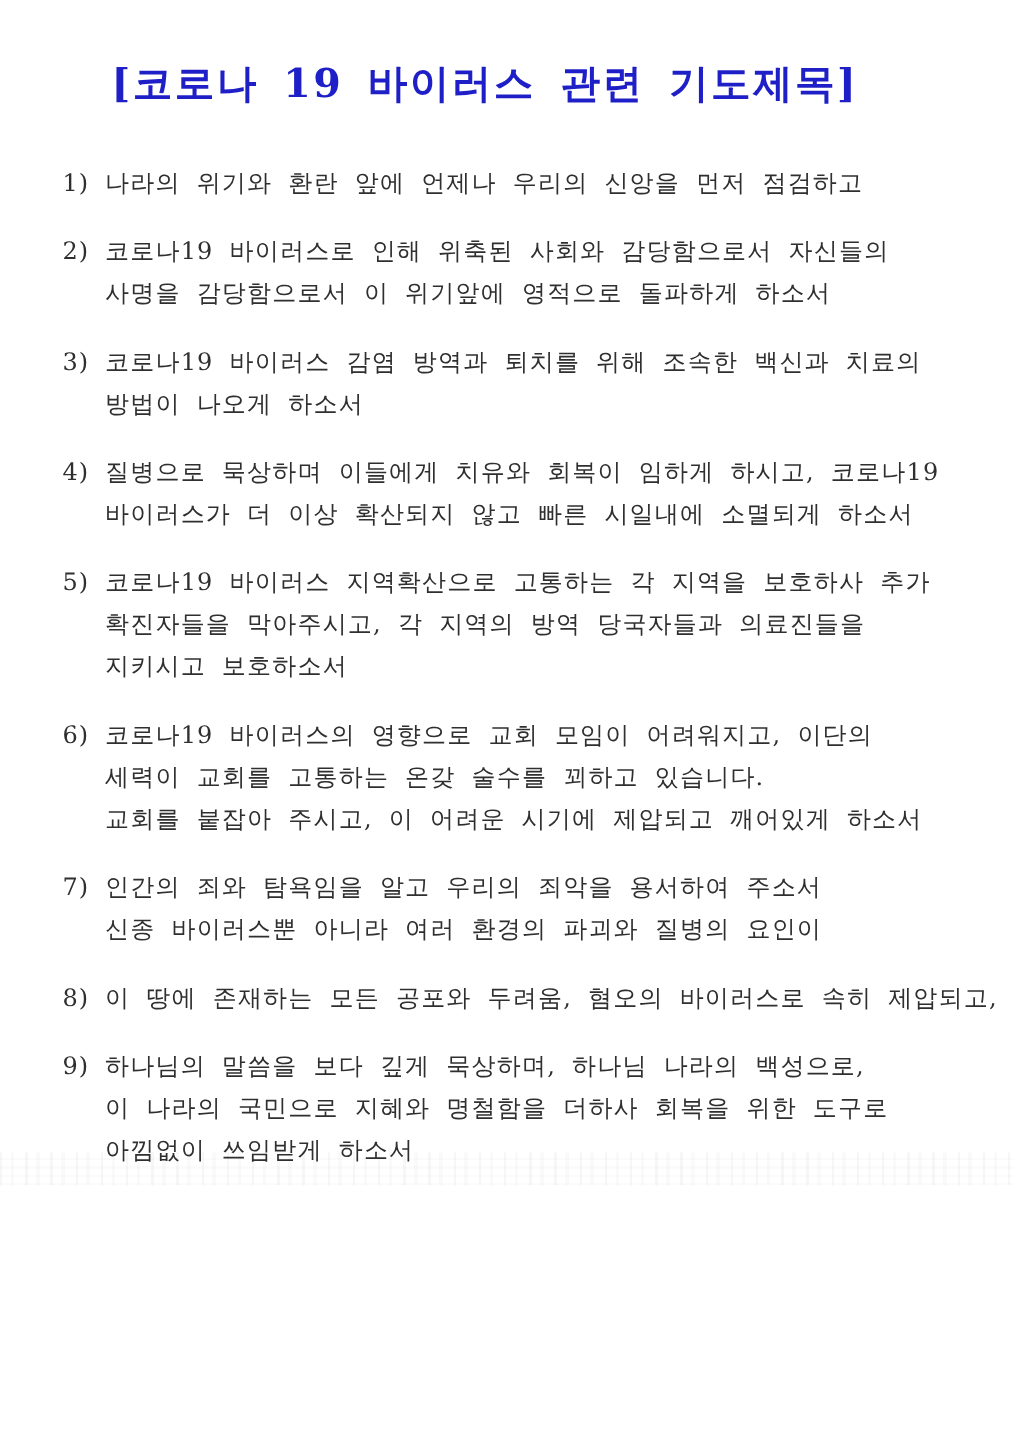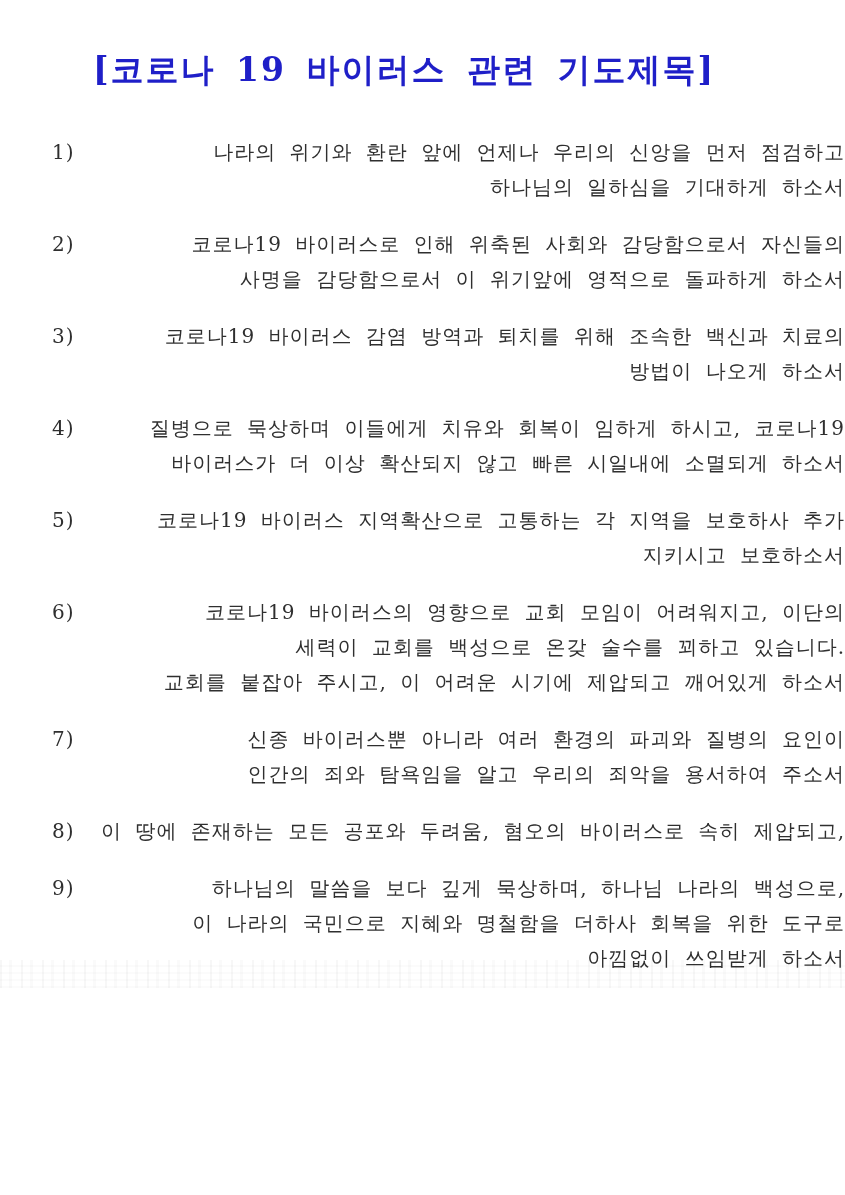--- a/index.html
+++ b/index.html
@@ -39,21 +39,20 @@
   .num {
     flex: 0 0 auto;
     margin-right: 13px;
     font-size: 20px;
     line-height: 35px;
     letter-spacing: 1px;
   }
   .lines {
     flex: 1 1 auto;
     min-width: 0;
-    text-align: right;
   }
   .line {
     font-size: 20px;
     line-height: 35px;
     letter-spacing: 1px;
     word-spacing: 6px;
     white-space: nowrap;
   }
   
   .noise-band {
@@ -75,21 +74,20 @@
 <body>
 
 <div class="page">
   <h1 class="title">[코로나 19 바이러스 관련 기도제목]</h1>
 
   <ol class="prayer-list" id="prayer-list">
   <li class="item">
     <span class="num">1)</span>
     <span class="lines">
           <div class="line">나라의 위기와 환란 앞에 언제나 우리의 신앙을 먼저 점검하고</div>
-          <div class="line">하나님의 일하심을 기대하게 하소서</div>
         </span>
   </li>
 
   <li class="item">
     <span class="num">2)</span>
     <span class="lines">
           <div class="line">코로나19 바이러스로 인해 위축된 사회와 감당함으로서 자신들의</div>
           <div class="line">사명을 감당함으로서 이 위기앞에 영적으로 돌파하게 하소서</div>
         </span>
   </li>
@@ -107,38 +105,39 @@
     <span class="lines">
           <div class="line">질병으로 묵상하며 이들에게 치유와 회복이 임하게 하시고, 코로나19</div>
           <div class="line">바이러스가 더 이상 확산되지 않고 빠른 시일내에 소멸되게 하소서</div>
         </span>
   </li>
 
   <li class="item">
     <span class="num">5)</span>
     <span class="lines">
           <div class="line">코로나19 바이러스 지역확산으로 고통하는 각 지역을 보호하사 추가</div>
+          <div class="line">확진자들을 막아주시고, 각 지역의 방역 당국자들과 의료진들을</div>
           <div class="line">지키시고 보호하소서</div>
         </span>
   </li>
 
   <li class="item">
     <span class="num">6)</span>
     <span class="lines">
           <div class="line">코로나19 바이러스의 영향으로 교회 모임이 어려워지고, 이단의</div>
-          <div class="line">세력이 교회를 백성으로 온갖 술수를 꾀하고 있습니다.</div>
+          <div class="line">세력이 교회를 고통하는 온갖 술수를 꾀하고 있습니다.</div>
           <div class="line">교회를 붙잡아 주시고, 이 어려운 시기에 제압되고 깨어있게 하소서</div>
         </span>
   </li>
 
   <li class="item">
     <span class="num">7)</span>
     <span class="lines">
+          <div class="line">인간의 죄와 탐욕임을 알고 우리의 죄악을 용서하여 주소서</div>
           <div class="line">신종 바이러스뿐 아니라 여러 환경의 파괴와 질병의 요인이</div>
-          <div class="line">인간의 죄와 탐욕임을 알고 우리의 죄악을 용서하여 주소서</div>
         </span>
   </li>
 
   <li class="item">
     <span class="num">8)</span>
     <span class="lines">
           <div class="line">이 땅에 존재하는 모든 공포와 두려움, 혐오의 바이러스로 속히 제압되고,</div>
         </span>
   </li>
 

